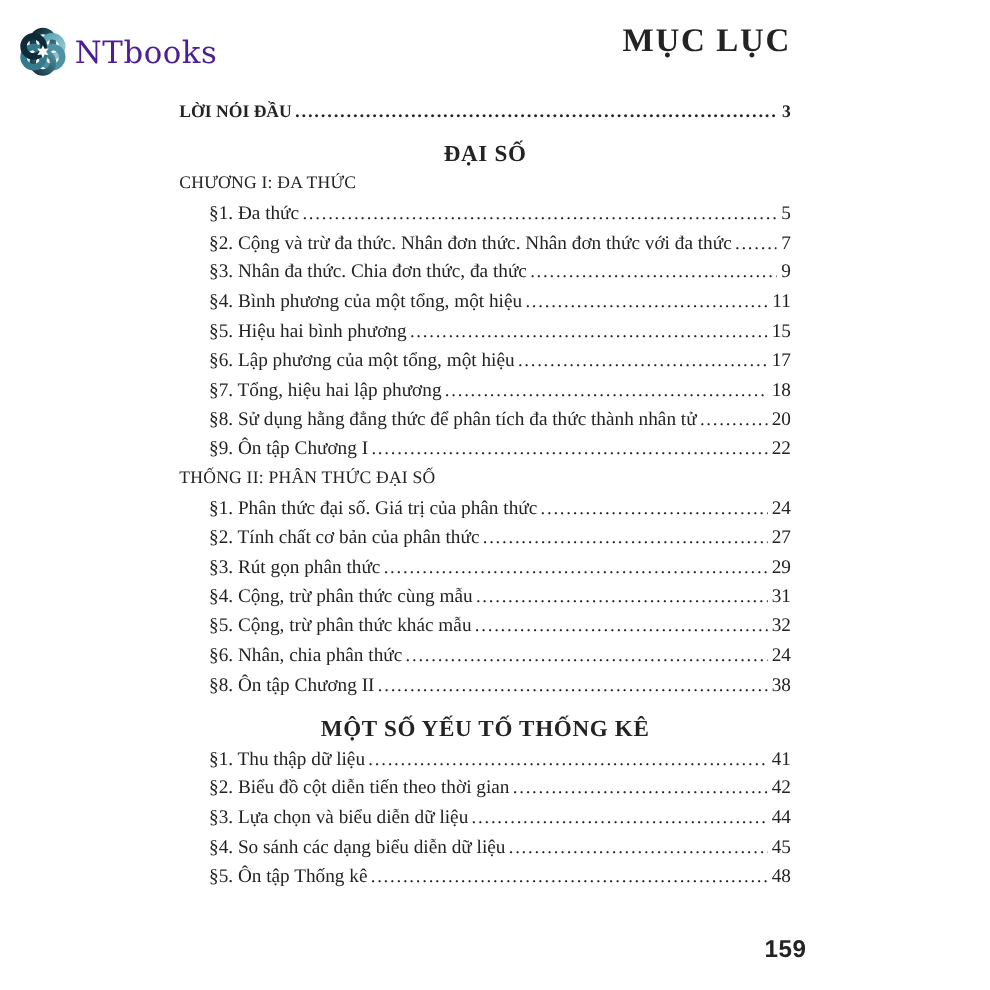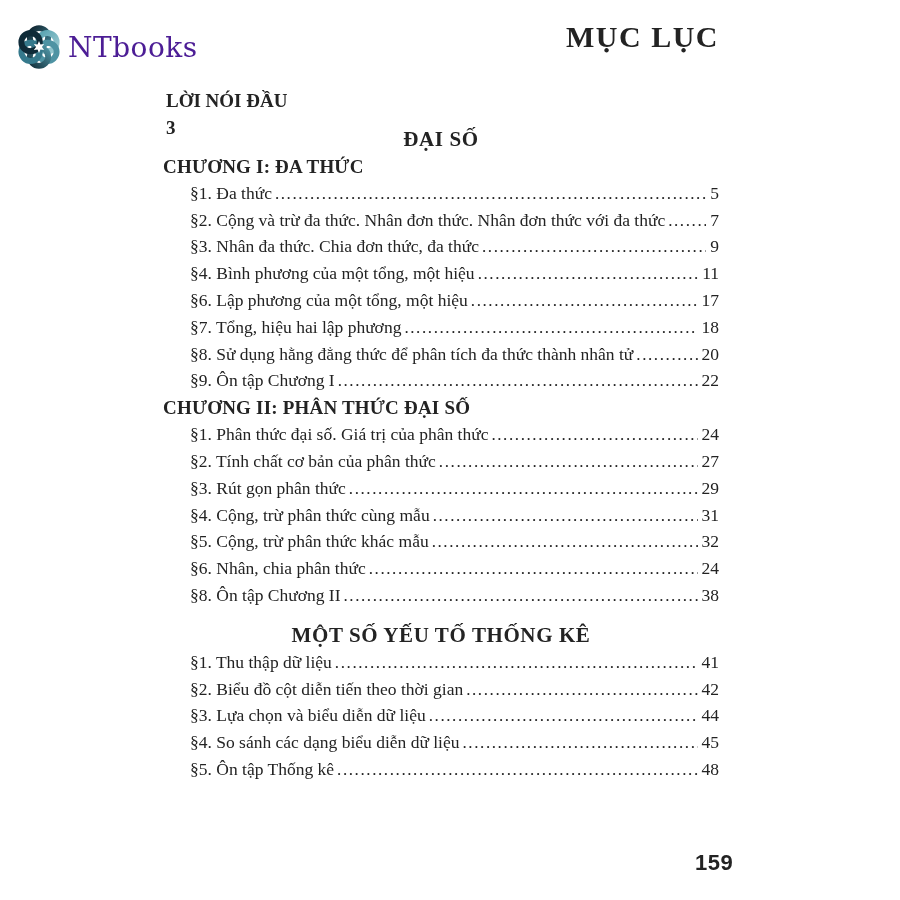--- a/index.html
+++ b/index.html
@@ -18,25 +18,25 @@
   
   .toc{position:absolute;top:88px;left:163px;width:556px;}
   .row{display:flex;align-items:baseline;height:26.8px;line-height:26.8px;font-size:17.5px;white-space:nowrap;}
   .row .lbl{white-space:nowrap;}
   .row .dots{flex:1 1 auto;overflow:hidden;white-space:nowrap;margin:0 4px 0 3px;}
   .row .dots::after{
     content:"......................................................................................................................................................";
     letter-spacing:1.6px;font-size:17px;
   }
   .row .pg{white-space:nowrap;}
-  .preface{font-weight:700;font-size:19px;flex-direction:column;}
+  .preface{font-weight:700;font-size:16px;}
   .section-title{text-align:center;font-weight:700;font-size:21px;letter-spacing:.6px;
     height:28px;line-height:28px;margin-top:10px;}
   .section-title.gap{margin-top:12px;}
-  .chapter-heading{font-weight:700;font-size:19px;height:27px;line-height:27px;letter-spacing:.2px;}
+  .chapter-heading{font-weight:400;font-size:16px;height:27px;line-height:27px;letter-spacing:.2px;}
   .row.entry{padding-left:27px;}
   
   .folio{position:absolute;top:850px;left:695px;font-family:"Liberation Sans","DejaVu Sans",sans-serif;
     font-weight:700;font-size:22px;letter-spacing:.5px;}
 </style>
 </head>
 <body>
 
 <div class="logo">
   <svg viewBox="0 0 100 118" aria-hidden="true">
@@ -92,40 +92,45 @@
         <span class="lbl">§3. Nhân đa thức. Chia đơn thức, đa thức</span>
         <span class="dots"></span>
         <span class="pg">9</span>
       </div>
       <div class="row entry">
         <span class="lbl">§4. Bình phương của một tổng, một hiệu</span>
         <span class="dots"></span>
         <span class="pg">11</span>
       </div>
       <div class="row entry">
+        <span class="lbl">§5. Hiệu hai bình phương</span>
+        <span class="dots"></span>
+        <span class="pg">15</span>
+      </div>
+      <div class="row entry">
         <span class="lbl">§6. Lập phương của một tổng, một hiệu</span>
         <span class="dots"></span>
         <span class="pg">17</span>
       </div>
       <div class="row entry">
         <span class="lbl">§7. Tổng, hiệu hai lập phương</span>
         <span class="dots"></span>
         <span class="pg">18</span>
       </div>
       <div class="row entry">
         <span class="lbl">§8. Sử dụng hằng đẳng thức để phân tích đa thức thành nhân tử</span>
         <span class="dots"></span>
         <span class="pg">20</span>
       </div>
       <div class="row entry">
         <span class="lbl">§9. Ôn tập Chương I</span>
         <span class="dots"></span>
         <span class="pg">22</span>
       </div>
-      <div class="chapter-heading">CHƯƠNG II: PHÂN THỨC ĐẠI SỐ</div>
+      <div class="chapter-heading">THỐNG II: PHÂN THỨC ĐẠI SỐ</div>
       <div class="row entry">
         <span class="lbl">§1. Phân thức đại số. Giá trị của phân thức</span>
         <span class="dots"></span>
         <span class="pg">24</span>
       </div>
       <div class="row entry">
         <span class="lbl">§2. Tính chất cơ bản của phân thức</span>
         <span class="dots"></span>
         <span class="pg">27</span>
       </div>

